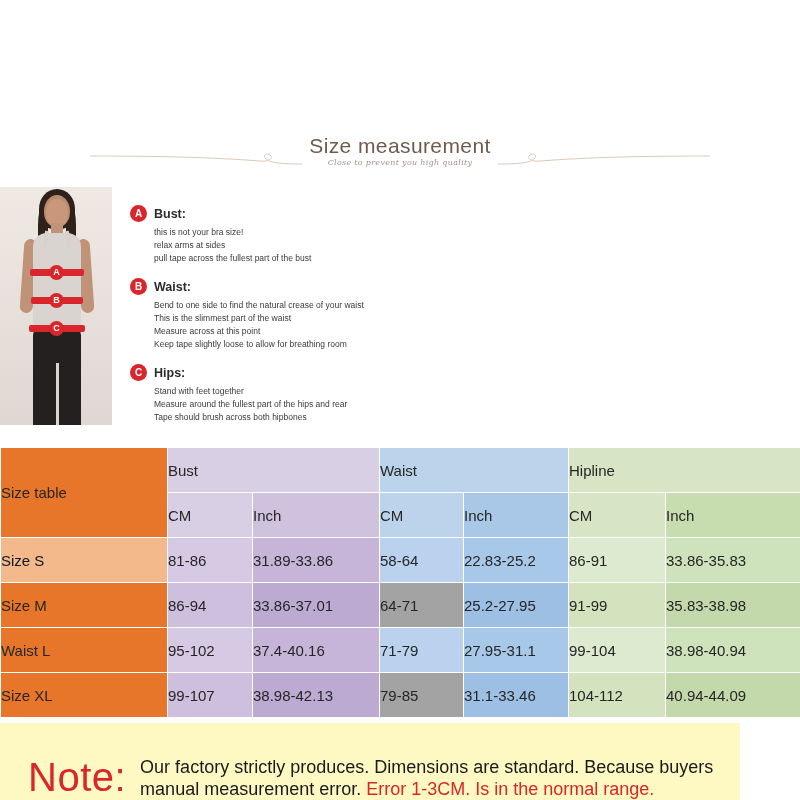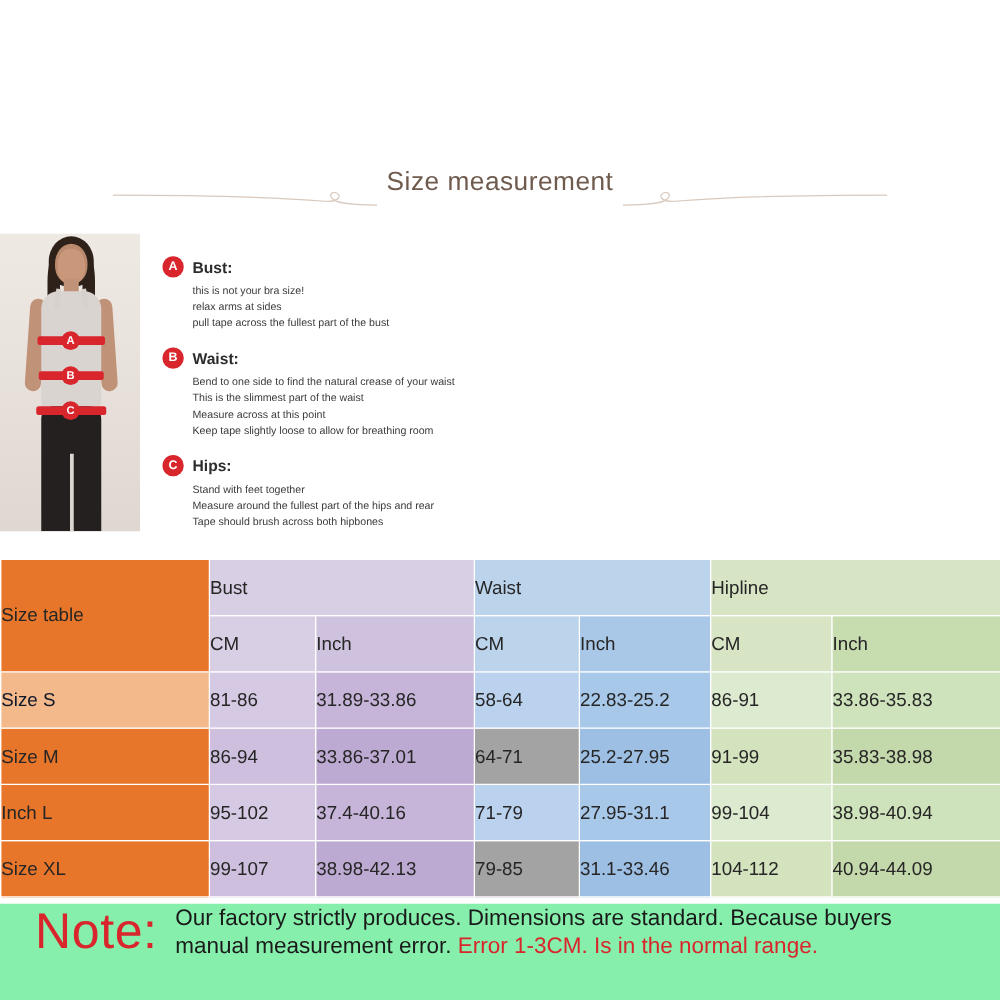--- a/index.html
+++ b/index.html
@@ -247,25 +247,25 @@
   tr.alt .c-cell-waist { background: #bad2ee; }
   tr.alt .c-cell-waist2{ background: #a8c8e9; }
   tr.alt .c-cell-hip   { background: #dcead0; }
   tr.alt .c-cell-hip2  { background: #cee2bb; }
 
   
   .note {
     position: absolute;
     left: 0;
     top: 723px;
-    width: 800px;
+    width: 740px;
     height: 77px;
-    background: #86efac;
+    background: #fef9c3;
     display: flex;
-    align-items: flex-start;
+    align-items: flex-end;
   }
   .note-label {
     font-size: 40px;
     color: #d8262c;
     padding-left: 28px;
     padding-right: 14px;
     letter-spacing: .5px;
     white-space: nowrap;
   }
   .note-body {
@@ -284,20 +284,21 @@
     <svg width="212" height="14" viewBox="0 0 212 14">
       <path d="M0 4 C60 4, 120 5, 170 9 C178 10, 184 6, 180 3 C177 0.6, 172 3, 176 7 C180 11, 192 12, 212 12" fill="none" stroke="#d9c9bd" stroke-width="1"></path>
     </svg>
   </div>
   <div class="flourish right">
     <svg width="212" height="14" viewBox="0 0 212 14">
       <path d="M212 4 C152 4, 92 5, 42 9 C34 10, 28 6, 32 3 C35 0.6, 40 3, 36 7 C32 11, 20 12, 0 12" fill="none" stroke="#d9c9bd" stroke-width="1"></path>
     </svg>
   </div>
   <div class="header-title">Size measurement</div>
+  <div class="header-sub">Close to prevent you high quality</div>
 </div>
 
 <div class="model">
   <div class="m-hair2"></div>
   <div class="m-hair3"></div>
   <div class="m-hair"></div>
   <div class="m-head"></div>
   <div class="m-face"></div>
   <div class="m-neck"></div>
   <div class="m-armL"></div>
@@ -390,21 +391,21 @@
       <td class="c-rowlabel">Size M</td>
       <td class="c-cell-bust">86-94</td>
       <td class="c-cell-bust2">33.86-37.01</td>
       <td class="c-cell-waist">64-71</td>
       <td class="c-cell-waist2">25.2-27.95</td>
       <td class="c-cell-hip">91-99</td>
       <td class="c-cell-hip2">35.83-38.98</td>
     </tr>
 
     <tr class="alt">
-      <td class="c-rowlabel">Inch L</td>
+      <td class="c-rowlabel">Waist L</td>
       <td class="c-cell-bust">95-102</td>
       <td class="c-cell-bust2">37.4-40.16</td>
       <td class="c-cell-waist">71-79</td>
       <td class="c-cell-waist2">27.95-31.1</td>
       <td class="c-cell-hip">99-104</td>
       <td class="c-cell-hip2">38.98-40.94</td>
     </tr>
 
     <tr>
       <td class="c-rowlabel">Size XL</td>

